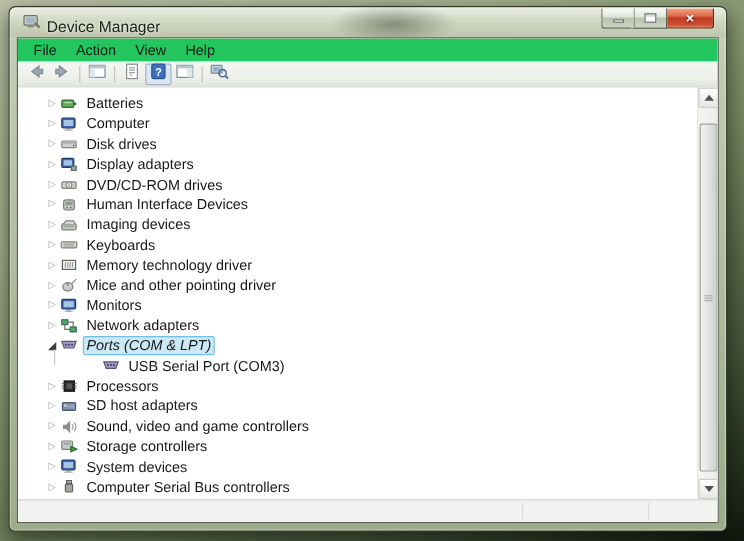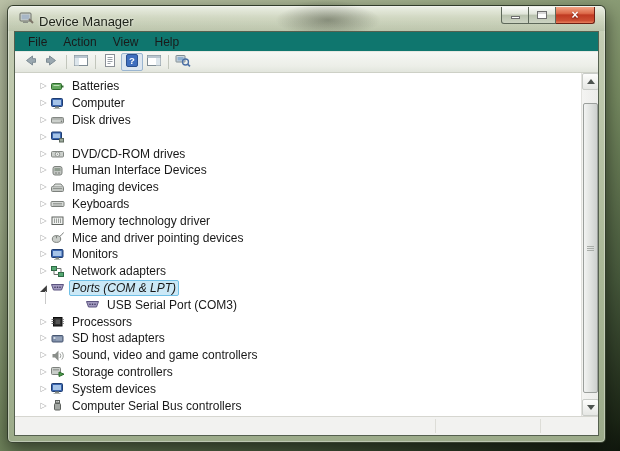--- a/index.html
+++ b/index.html
@@ -45,21 +45,21 @@
   .glyph-max { width:10px; height:8px; background:#fdfdfd; border:1px solid #6e6e6e; box-shadow:inset 0 2px #d8d8d8; }
   .glyph-close { color:#fff; font-size:12px; font-weight:bold; text-shadow:0 1px 2px rgba(60,0,0,0.7); line-height:15px; }
 
   
   .client {
     position:absolute; left:6px; right:6px; top:25px; bottom:6px;
     background:#fff; border:1px solid #55604f;
     display:flex; flex-direction:column; overflow:hidden;
   }
   .menubar {
-    height:20px; background:#0f766e; border-bottom:1px solid #e6e8e2;
+    height:20px; background:#22c55e; border-bottom:1px solid #e6e8e2;
     display:flex; align-items:center; padding-left:5px; flex:none;
   }
   .menu-item { font-size:12px; color:#1a1a1a; padding:2px 8px; }
   .toolbar {
     height:21px; flex:none; display:flex; align-items:center; padding-left:4px;
     background:linear-gradient(180deg,#f6f7f4 0%,#eceee8 70%,#e2e5dd 100%);
     border-bottom:1px solid #cdd0c6;
   }
   .tb-btn { width:22px; height:18px; display:flex; align-items:center; justify-content:center; border-radius:2px; }
   .tb-btn.pressed { background:#dce6f0; border:1px solid #9ab5d0; }
@@ -220,20 +220,21 @@
               </svg></span>
             <span class="t-label">Disk drives</span>
           </div>
           <div class="tree-row" style="padding-left: 22px;">
             <span class="expander">▷</span>
             <span class="t-icon"><svg width="15" height="13" viewBox="0 0 15 13">
                 <rect x="1.5" y="2" width="10" height="7.5" rx="1" fill="#3a66b0" stroke="#1e3c70"></rect>
                 <rect x="3" y="3.5" width="7" height="4.5" fill="#a6c4e8"></rect>
                 <rect x="9.5" y="8.5" width="4" height="3.5" fill="#9aa89a" stroke="#5e6a5e"></rect>
               </svg></span>
+            <span class="t-label">Display adapters</span>
           </div>
           <div class="tree-row" style="padding-left: 22px;">
             <span class="expander">▷</span>
             <span class="t-icon"><svg width="15" height="13" viewBox="0 0 15 13">
                 <rect x="1.5" y="4.5" width="12" height="5.5" rx="1" fill="#ccd0cc" stroke="#838783"></rect>
                 <circle cx="7.5" cy="7.2" r="2.3" fill="#eceeec" stroke="#909490"></circle>
                 <circle cx="7.5" cy="7.2" r="0.7" fill="#909490"></circle>
               </svg></span>
             <span class="t-label">DVD/CD-ROM drives</span>
           </div>
@@ -272,21 +273,21 @@
               </svg></span>
             <span class="t-label">Memory technology driver</span>
           </div>
           <div class="tree-row" style="padding-left: 22px;">
             <span class="expander">▷</span>
             <span class="t-icon"><svg width="15" height="13" viewBox="0 0 15 13">
                 <ellipse cx="6.5" cy="8" rx="4.2" ry="3.4" fill="#c9cdc9" stroke="#7d817d"></ellipse>
                 <path d="M9.5 5.5 Q12 4 13.5 1.5" fill="none" stroke="#7d817d"></path>
                 <path d="M6.5 4.8v2.5" stroke="#7d817d"></path>
               </svg></span>
-            <span class="t-label">Mice and driver pointing devices</span>
+            <span class="t-label">Mice and other pointing driver</span>
           </div>
           <div class="tree-row" style="padding-left: 22px;">
             <span class="expander">▷</span>
             <span class="t-icon"><svg width="15" height="13" viewBox="0 0 15 13">
                 <rect x="1.5" y="1.5" width="11.5" height="8" rx="1" fill="#3a66b0" stroke="#1e3c70"></rect>
                 <rect x="3" y="3" width="8.5" height="5" fill="#a6c4e8"></rect>
                 <rect x="5.5" y="9.5" width="3.5" height="1.5" fill="#8a8f88"></rect>
                 <rect x="4" y="11" width="6.5" height="1" fill="#b0b4ae"></rect>
               </svg></span>
             <span class="t-label">Monitors</span>

